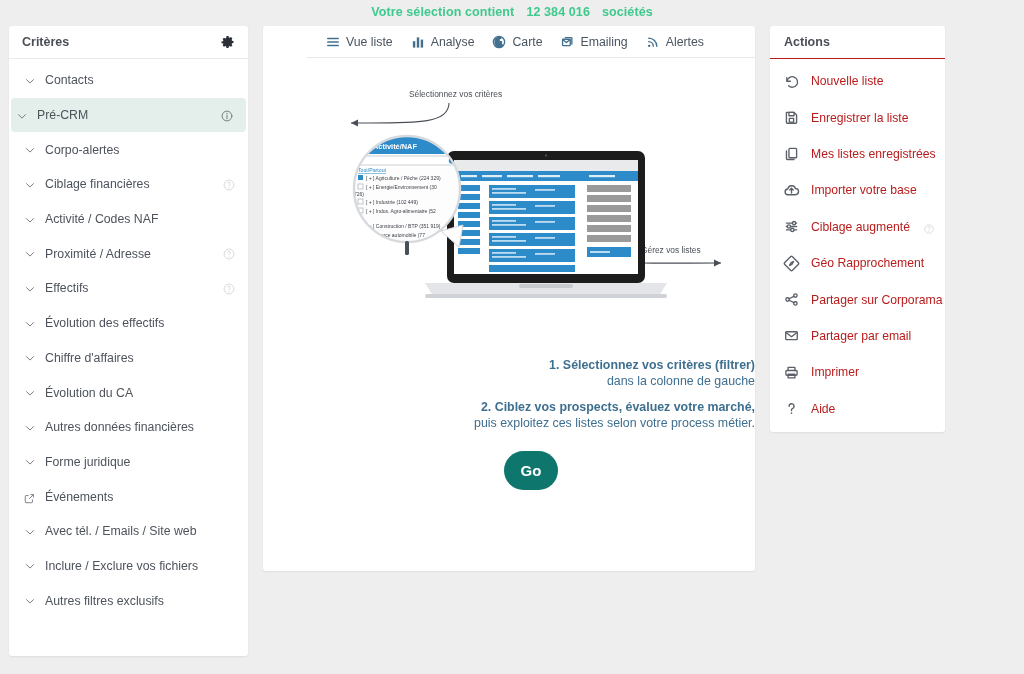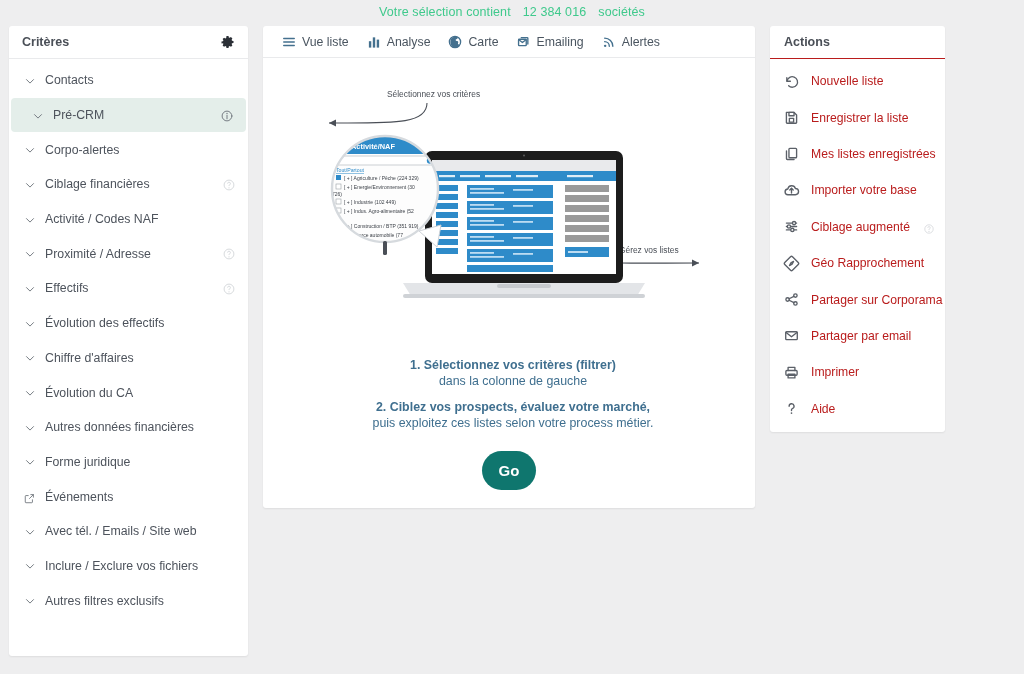--- a/index.html
+++ b/index.html
@@ -10,21 +10,21 @@
     background: #eeeeef;
     font-family: "Liberation Sans", sans-serif;
     overflow: hidden;
   }
   .app { position: relative; width: 1024px; height: 674px; }
 
   
   .banner {
     height: 24px;
     display: flex; align-items: center; justify-content: center;
-    font-size: 12.5px; font-weight: normal;
+    font-size: 12.5px; font-weight: bold;
     color: #3fc98c;
     letter-spacing: .1px;
   }
   .banner .count { margin: 0 12px; }
 
   
   .card {
     background: #ffffff;
     border-radius: 3px;
     box-shadow: 0 1px 2px rgba(0,0,0,.07);
@@ -47,51 +47,52 @@
     flex: 1;
   }
   .gear { width: 15px; height: 15px; display:block; }
   .crit-list { padding: 4px 0 0 0; }
   .crit-item {
     display: flex; align-items: center;
     height: 34.7px;
     padding: 0 13px 0 14px;
     cursor: pointer;
   }
-  .crit-item.active { background: #e4eeea; border-radius: 4px; margin: 0 2px; padding-left:20px;}
+  .crit-item.active { background: #e4eeea; border-radius: 4px; margin: 0 2px; padding-left:4px;}
   .crit-item .chev { width: 13px; height: 13px; flex: 0 0 13px; margin-right: 9px; }
   .crit-item .ext  { width: 12px; height: 12px; flex: 0 0 12px; margin-right: 10px; }
   .crit-item .lbl {
     font-size: 12.3px; color: #4d535c; flex: 1; white-space: nowrap;
   }
   .crit-item .info { width: 13px; height: 13px; flex: 0 0 13px; }
 
   
   .main {
     position: absolute; left: 263px; top: 26px;
-    width: 492px; height: 482px;
+    width: 492px; height: 545px;
     overflow: hidden;
+    padding-left: 44px;
   }
   .tabs {
     height: 32px;
     display: flex; align-items: center;
     padding-left: 18px;
     gap: 17px;
     border-bottom: 1px solid #e9eaec;
   }
   .tab { display: flex; align-items: center; gap: 5px; cursor: pointer; }
   .tab .ticon { width: 16px; height: 16px; display: block; }
   .tab .tlbl { font-size: 12.3px; color: #4a5560; }
 
   .illus-wrap {
     position: relative;
     height: 295px;
     display: flex; align-items: center; justify-content: center;
   }
-  .steps { text-align: center; margin-top: 4px; margin-left: 8px; }
+  .steps { text-align: right; margin-top: 4px; margin-left: 8px; }
   .step-line { font-size: 12.4px; color: #3f6f8f; line-height: 16px; }
   .step-line.b { font-weight: bold; }
   .step-gap { height: 10px; }
   .go-wrap { display: flex; justify-content: center; margin-top: 20px; }
   .go-btn {
     width: 54px; height: 39px; border-radius: 20px;
     background: #0f766e; color: #fff;
     border: none; cursor: pointer;
     font-size: 15px; font-weight: bold;
     font-family: "Liberation Sans", sans-serif;

